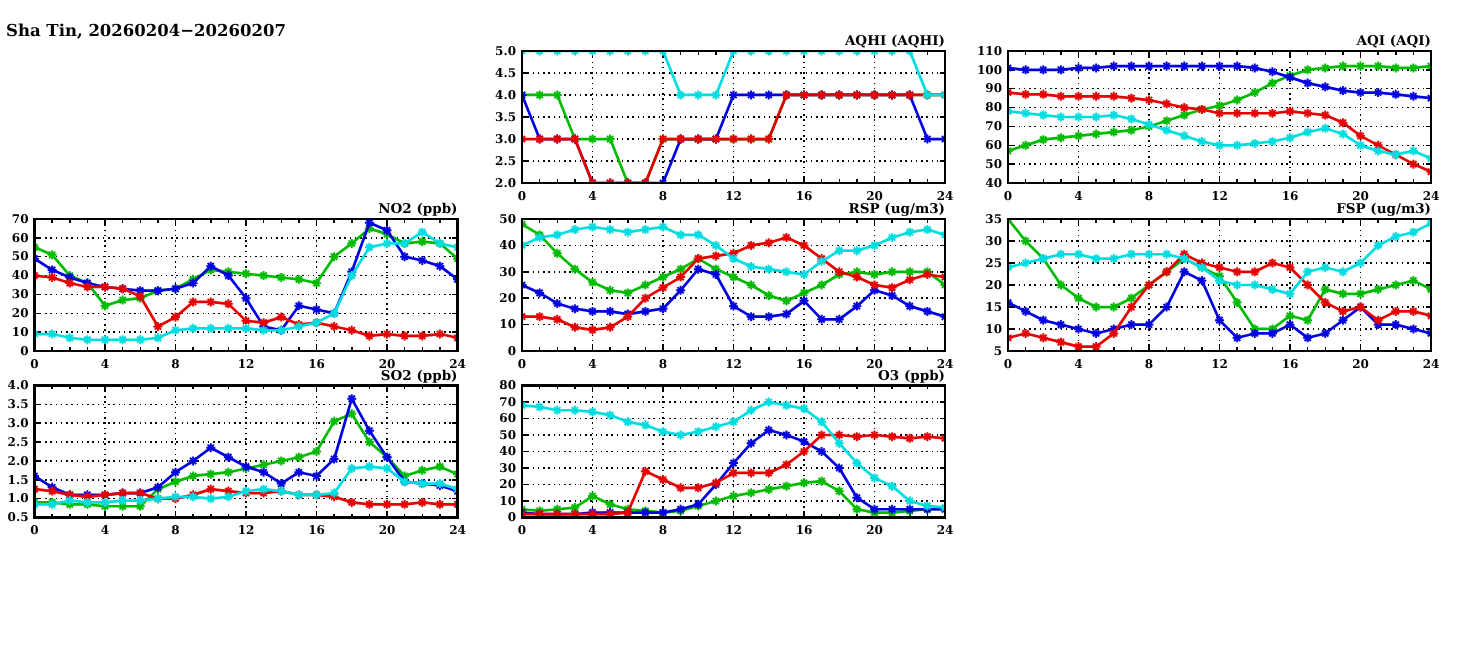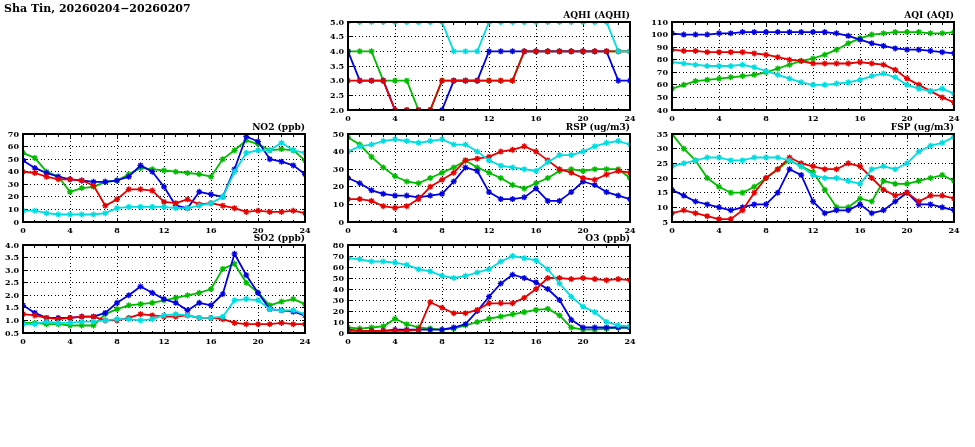--- a/index.html
+++ b/index.html
@@ -1,17 +1,17 @@
 <!DOCTYPE html>
 <html><head>
 <meta charset="utf-8">
 <style>
   html,body{margin:0;padding:0;background:#ffffff;}
   #screen{position:relative;width:975px;height:418px;background:#ffffff;overflow:hidden;
-          font-family:"DejaVu Serif", serif;}
+          font-family:"DejaVu Serif", serif;margin-top:12px;}
   .main-title{position:absolute;left:4px;top:2px;font-size:11px;font-weight:bold;color:#000;
               letter-spacing:0px;white-space:pre;}
   .chart-slot{position:absolute;width:336px;height:118px;}
   .slot-aqhi{left:308px;top:8px;}
   .slot-aqi {left:632px;top:8px;}
   .slot-no2 {left:-17px;top:120px;}
   .slot-rsp {left:308px;top:120px;}
   .slot-fsp {left:632px;top:120px;}
   .slot-so2 {left:-17px;top:231px;}
   .slot-o3  {left:308px;top:231px;}

